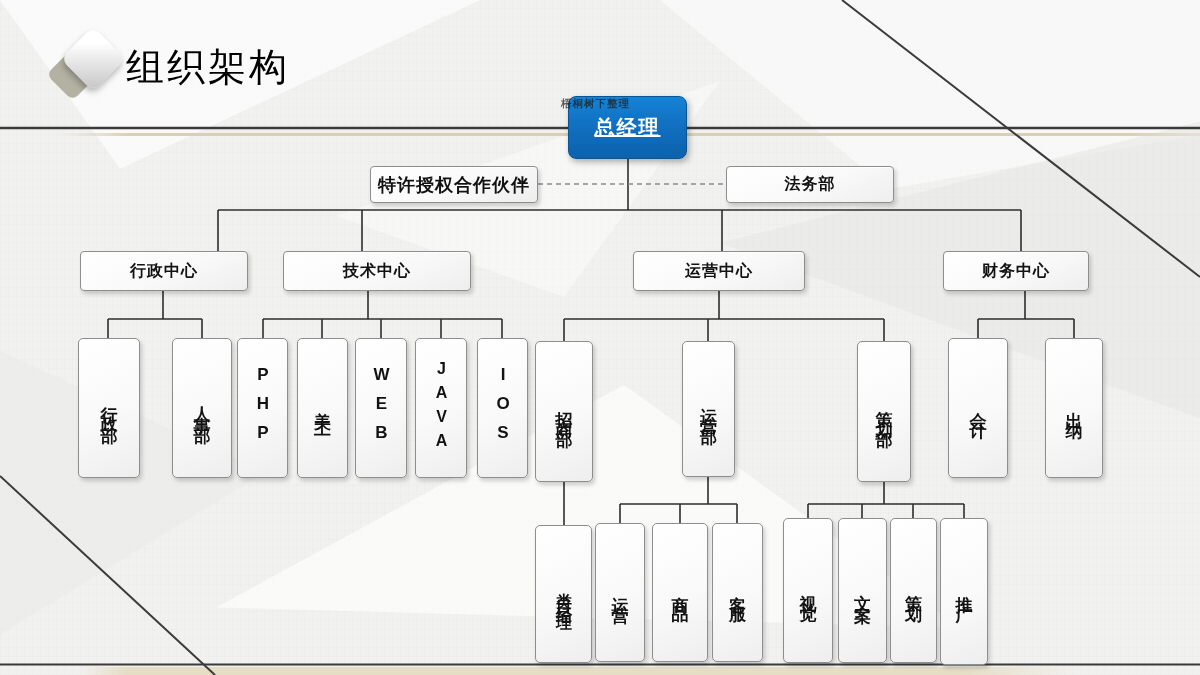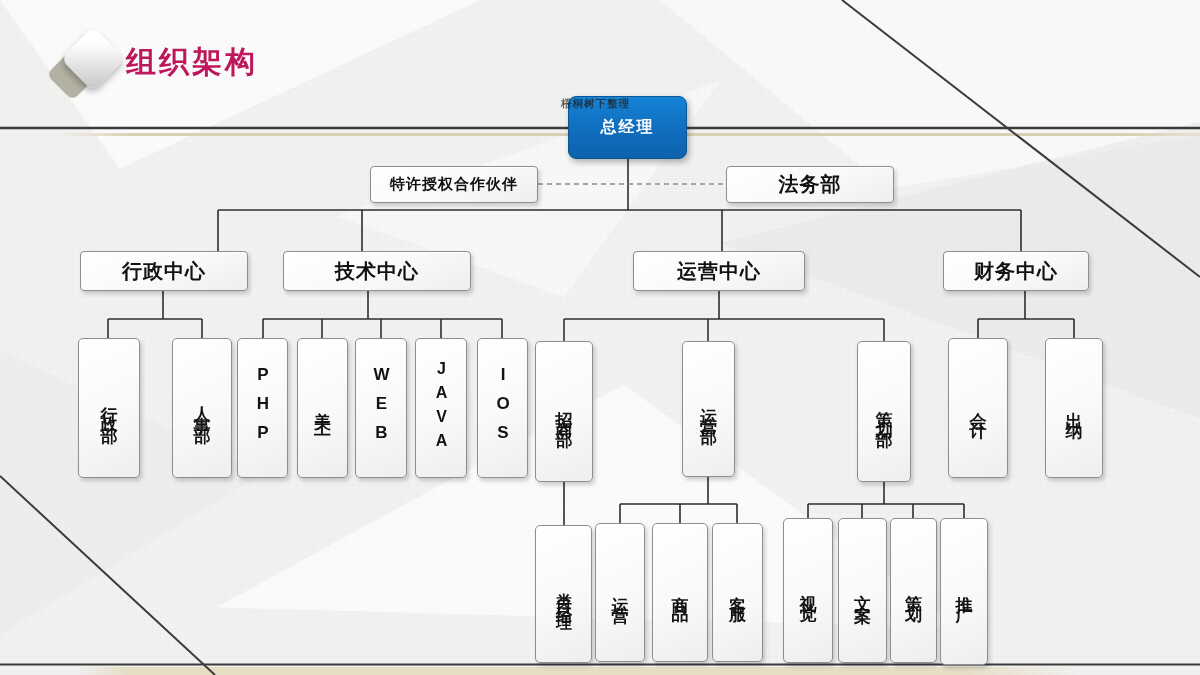--- a/index.html
+++ b/index.html
@@ -34,35 +34,36 @@
   svg.lines { position:absolute; left:0; top:0; z-index:2; }
 
   .node {
     position:absolute; z-index:3; box-sizing:border-box;
     display:flex; align-items:center; justify-content:center;
     background:linear-gradient(155deg,#ffffff 0%,#f9f9f9 55%,#eeeeee 100%);
     border:1px solid #8e8e8e; border-radius:4px;
     box-shadow:2px 3px 4px rgba(0,0,0,.18), inset 0 1px 0 #fff;
     color:#121212; font-weight:bold;
   }
-  .hbox { font-size:20px; letter-spacing:1px; }
+  .hbox { font-size:16px; letter-spacing:1px; }
   .root {
     background:linear-gradient(180deg,#1583d6 0%,#1170c1 45%,#0c62ac 100%);
     border:1px solid #0a5694; border-radius:8px; color:#ffffff;
-    font-size:16px; letter-spacing:2px;
+    font-size:20px; letter-spacing:2px;
     box-shadow:2px 3px 6px rgba(0,0,0,.3);
+    text-decoration:underline;
   }
   .vbox {
     writing-mode:vertical-rl; text-orientation:upright;
     font-size:17px; letter-spacing:10px; border-radius:5px;
   }
   .vbox.sp4 { font-size:16px; letter-spacing:7px; }
   .slide-title {
-    position:absolute; left:126px; top:42px; font-size:30px; font-weight:bold;
-    color:#be185d; letter-spacing:3px; white-space:nowrap;
+    position:absolute; left:126px; top:42px; font-size:38px; font-weight:normal;
+    color:#000000; letter-spacing:3px; white-space:nowrap;
     text-shadow:1px 1px 1px rgba(255,255,255,.8);
   }
   .icon-wrap { position:absolute; left:50px; top:28px; width:72px; height:72px; }
   .diamond-back {
     position:absolute; left:4px; top:28px; width:37px; height:37px;
     background:#b2b1a2; border-radius:7px; transform:rotate(45deg);
   }
   .diamond-front {
     position:absolute; left:20px; top:8px; width:46px; height:46px;
     background:linear-gradient(135deg,#ffffff 25%,#e3e3e3 60%,#c7c7c7 95%);
@@ -115,21 +116,21 @@
 
   <div class="icon-wrap">
     <div class="diamond-back"></div>
     <div class="diamond-front"></div>
   </div>
   <div class="slide-title">组织架构</div>
   <div class="watermark">梧桐树下整理</div>
 
   <div class="node root" style="left:568px;top:96px;width:119px;height:63px;">总经理</div>
 
-  <div class="node hbox" style="left:370px;top:166px;width:168px;height:37px;font-size:15px;">特许授权合作伙伴</div>
+  <div class="node hbox" style="left:370px;top:166px;width:168px;height:37px;font-size:18px;">特许授权合作伙伴</div>
   <div class="node hbox" style="left:726px;top:166px;width:168px;height:37px;">法务部</div>
 
   <div class="node hbox" style="left:80px;top:251px;width:168px;height:40px;">行政中心</div>
   <div class="node hbox" style="left:283px;top:251px;width:188px;height:40px;">技术中心</div>
   <div class="node hbox" style="left:633px;top:251px;width:172px;height:40px;">运营中心</div>
   <div class="node hbox" style="left:943px;top:251px;width:146px;height:40px;">财务中心</div>
 
   <div class="node vbox" style="left:78px;top:338px;width:62px;height:140px;">行政部</div>
   <div class="node vbox" style="left:172px;top:338px;width:60px;height:140px;">人事部</div>
 

